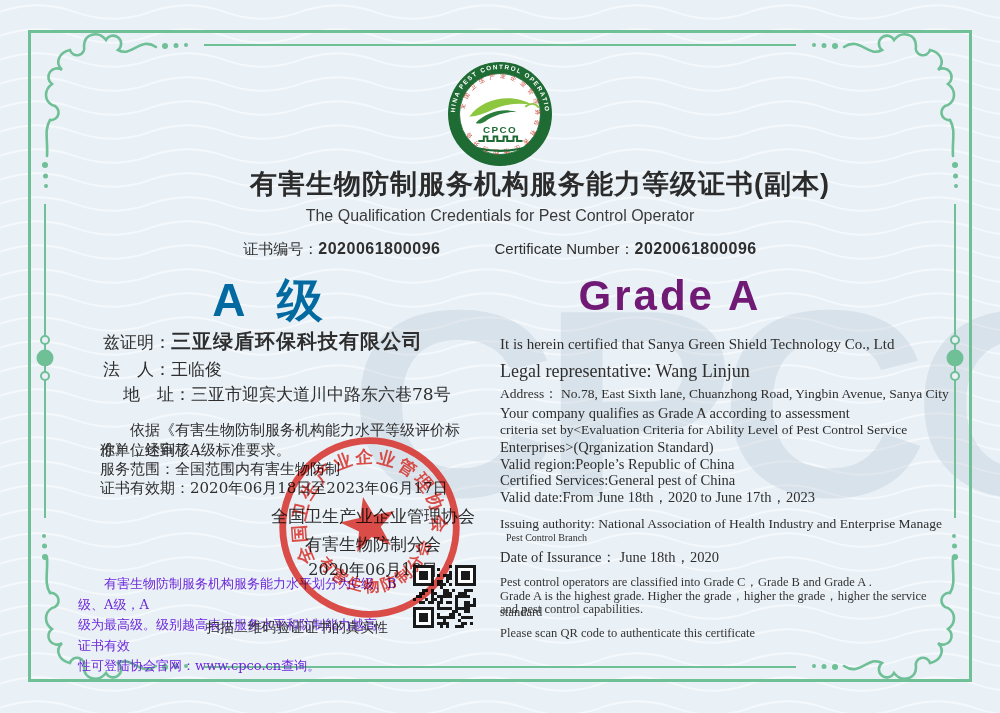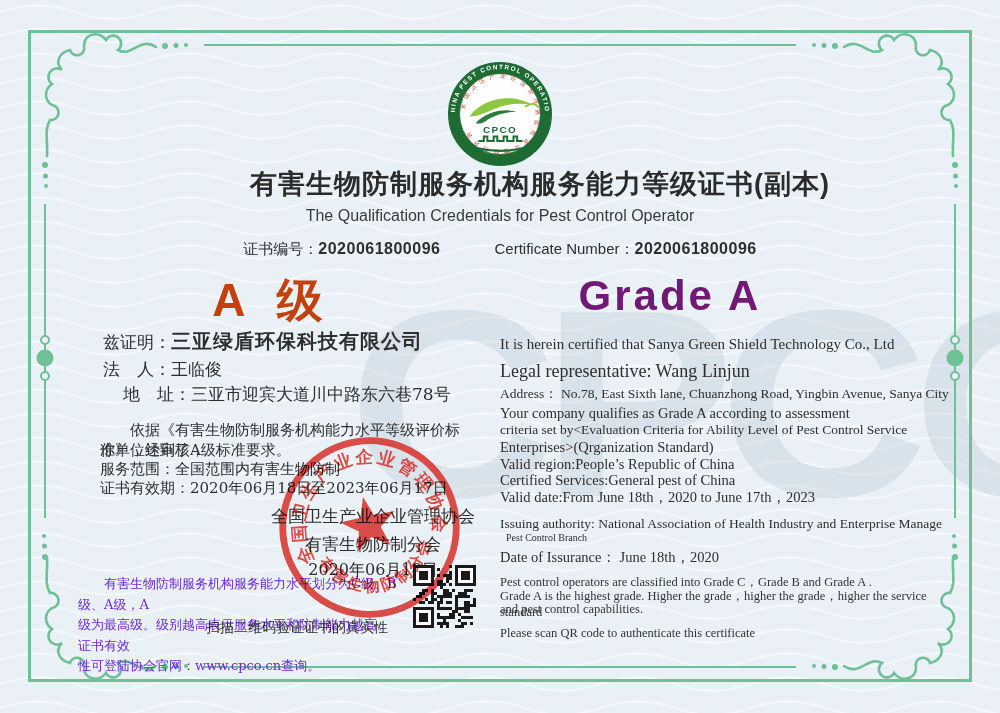--- a/index.html
+++ b/index.html
@@ -17,21 +17,21 @@
   .kai{font-family:"DejaVu Serif","Liberation Serif",serif;}
   .logo{position:absolute;left:446px;top:60px;}
   .title-cn{position:absolute;left:0;top:166px;width:1000px;text-align:center;
      font-size:27px;font-weight:bold;letter-spacing:1px;color:#2b2b2b;padding-left:40px;}
   .title-en{position:absolute;left:0;top:207px;width:1000px;text-align:center;
      font-size:16px;color:#3a3a3a;}
   .certrow{position:absolute;left:0;top:240px;width:1000px;display:flex;
      justify-content:center;gap:54px;font-size:15px;}
   .certrow .num{font-weight:600;font-size:16px;letter-spacing:.5px;}
   .grade-cn{position:absolute;left:100px;top:270px;width:345px;text-align:center;
-     font-size:46px;font-weight:bold;letter-spacing:10px;color:#c2410c;}
+     font-size:46px;font-weight:bold;letter-spacing:10px;color:#0369a1;}
   .l-line{position:absolute;left:103px;font-size:17px;}
   .l-label{font-size:17px;}
   .company{font-size:20px;font-weight:bold;letter-spacing:1px;}
   .l-para{position:absolute;left:100px;width:396px;font-size:15px;line-height:1.35;}
   .auth{position:absolute;left:240px;top:505px;width:266px;text-align:center;}
   .auth .a1{font-size:17px;}
   .auth .a2{font-size:17px;margin-top:5px;}
   .auth .a3{font-size:16px;margin-top:4px;}
   .seal{position:absolute;left:272px;top:430px;z-index:4;opacity:.88;mix-blend-mode:multiply;}
   .footnote{position:absolute;left:78px;top:574px;width:322px;font-size:13px;line-height:1.58;color:#6d28d9;}

